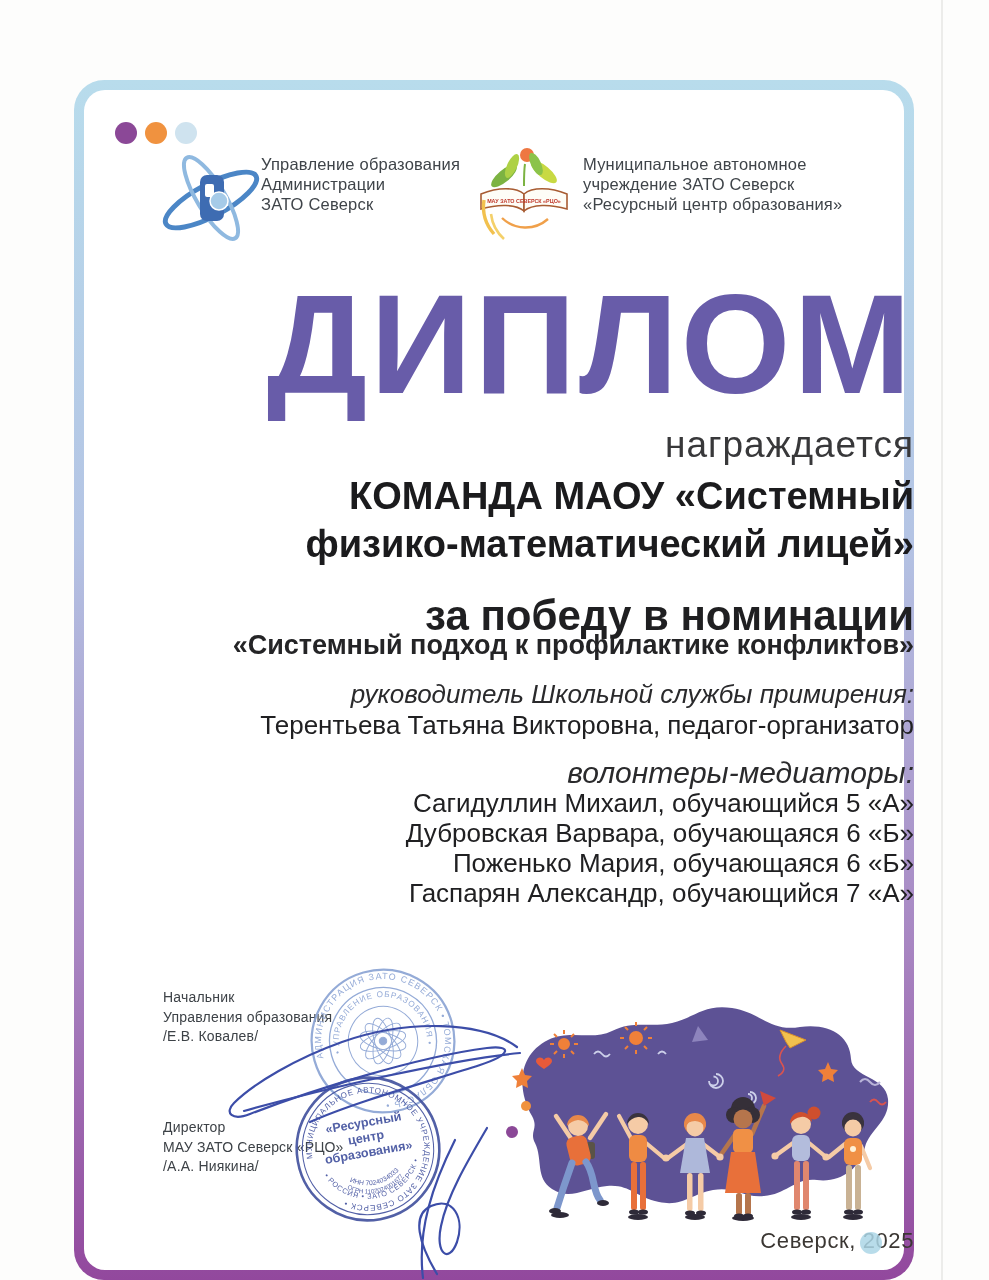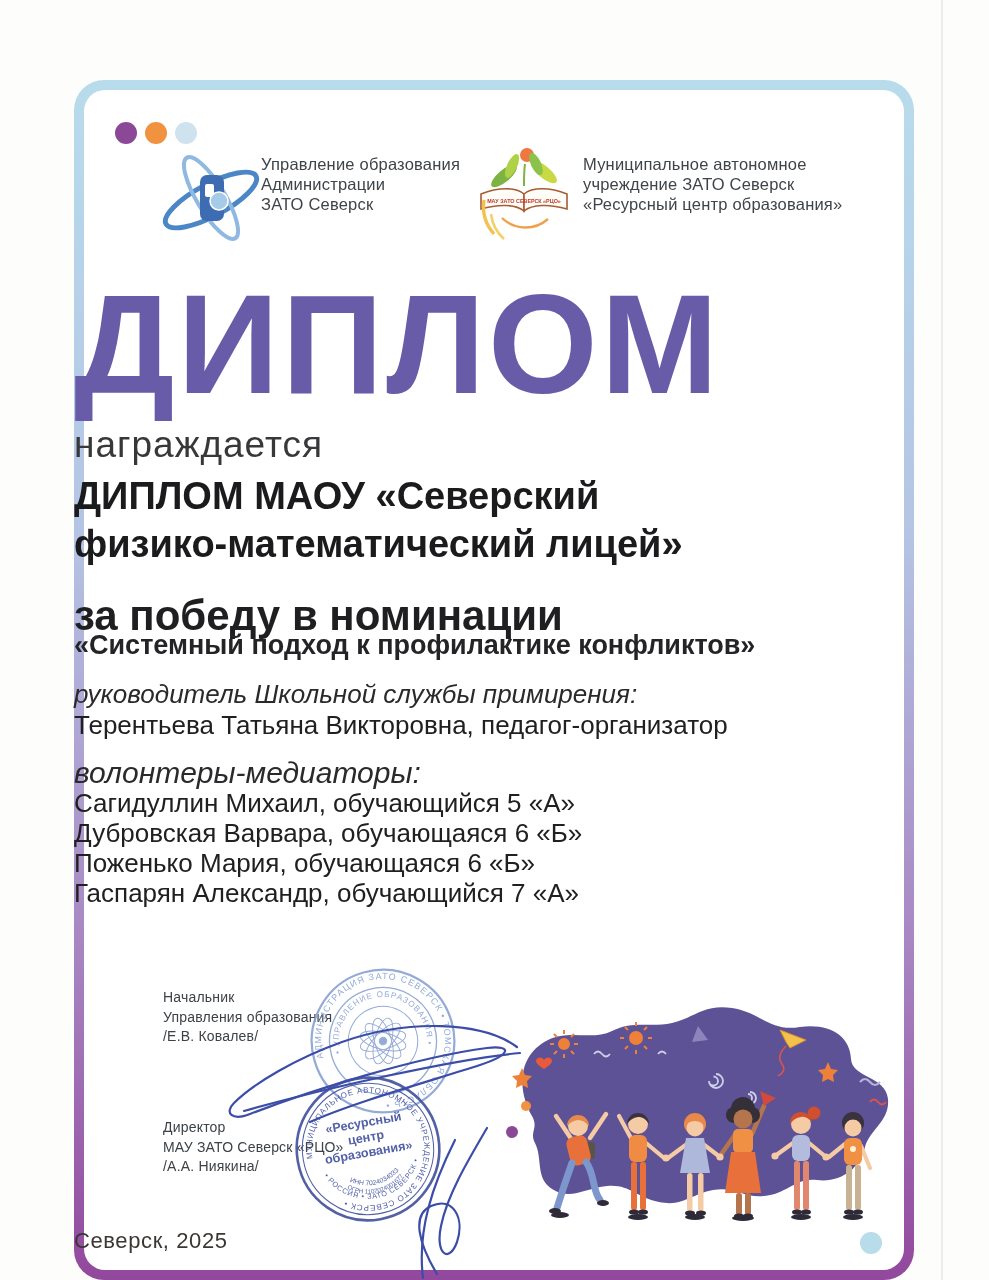--- a/index.html
+++ b/index.html
@@ -28,21 +28,21 @@
   .dot{width:22px;height:22px;border-radius:50%;}
   .dot1{background:#8b4897;} .dot2{background:#f0923f;} .dot3{background:#cfe3ef;}
 
   .org-text{font-size:16.5px;line-height:20px;color:#3f4449;font-weight:400;letter-spacing:.2px;}
   .org1-text{left:187px;top:74px;}
   .org2-text{left:509px;top:74px;}
   .atom-logo{left:84px;top:68px;}
   .rco-logo{left:400px;top:62px;}
 
   
-  .ctr{left:0;right:0;text-align:left;}
+  .ctr{left:0;right:0;text-align:right;}
   .title{top:194px;font-size:141px;line-height:1;font-weight:800;color:#685ca9;letter-spacing:3px;}
   .subtitle{top:344px;font-size:37px;color:#38383a;letter-spacing:1px;}
   .awardee{top:392px;font-size:38px;font-weight:700;color:#1b1b1d;line-height:48px;}
   .reason{top:512px;font-size:42px;font-weight:700;color:#1f1f21;}
   .nomination{top:550px;font-size:27px;font-weight:700;color:#242426;}
   .leader-label{top:599px;font-size:26px;font-style:italic;color:#2a2a2c;}
   .leader-name{top:630px;font-size:26px;color:#202022;}
   .vol-label{top:676px;font-size:30px;font-style:italic;color:#2a2a2c;}
   .vol-list{top:708px;font-size:26px;color:#202022;line-height:30px;}
 
@@ -107,21 +107,21 @@
   </svg>
   <div class="abs org-text org2-text">
     <div>Муниципальное автономное</div>
     <div>учреждение ЗАТО Северск</div>
     <div>«Ресурсный центр образования»</div>
   </div>
 
   <div class="abs ctr title">ДИПЛОМ</div>
   <div class="abs ctr subtitle">награждается</div>
   <div class="abs ctr awardee">
-    <div>ДИПЛОМ МАОУ «Северский</div>
+    <div>КОМАНДА МАОУ «Системный</div>
     <div>физико-математический лицей»</div>
   </div>
   <div class="abs ctr reason">за победу в номинации</div>
   <div class="abs ctr nomination">«Системный подход к профилактике конфликтов»</div>
   <div class="abs ctr leader-label">руководитель Школьной службы примирения:</div>
   <div class="abs ctr leader-name">Терентьева Татьяна Викторовна, педагог-организатор</div>
   <div class="abs ctr vol-label">волонтеры-медиаторы:</div>
   <div class="abs ctr vol-list">
     <div>Сагидуллин Михаил, обучающийся 5 «А»</div>
     <div>Дубровская Варвара, обучающаяся 6 «Б»</div>

